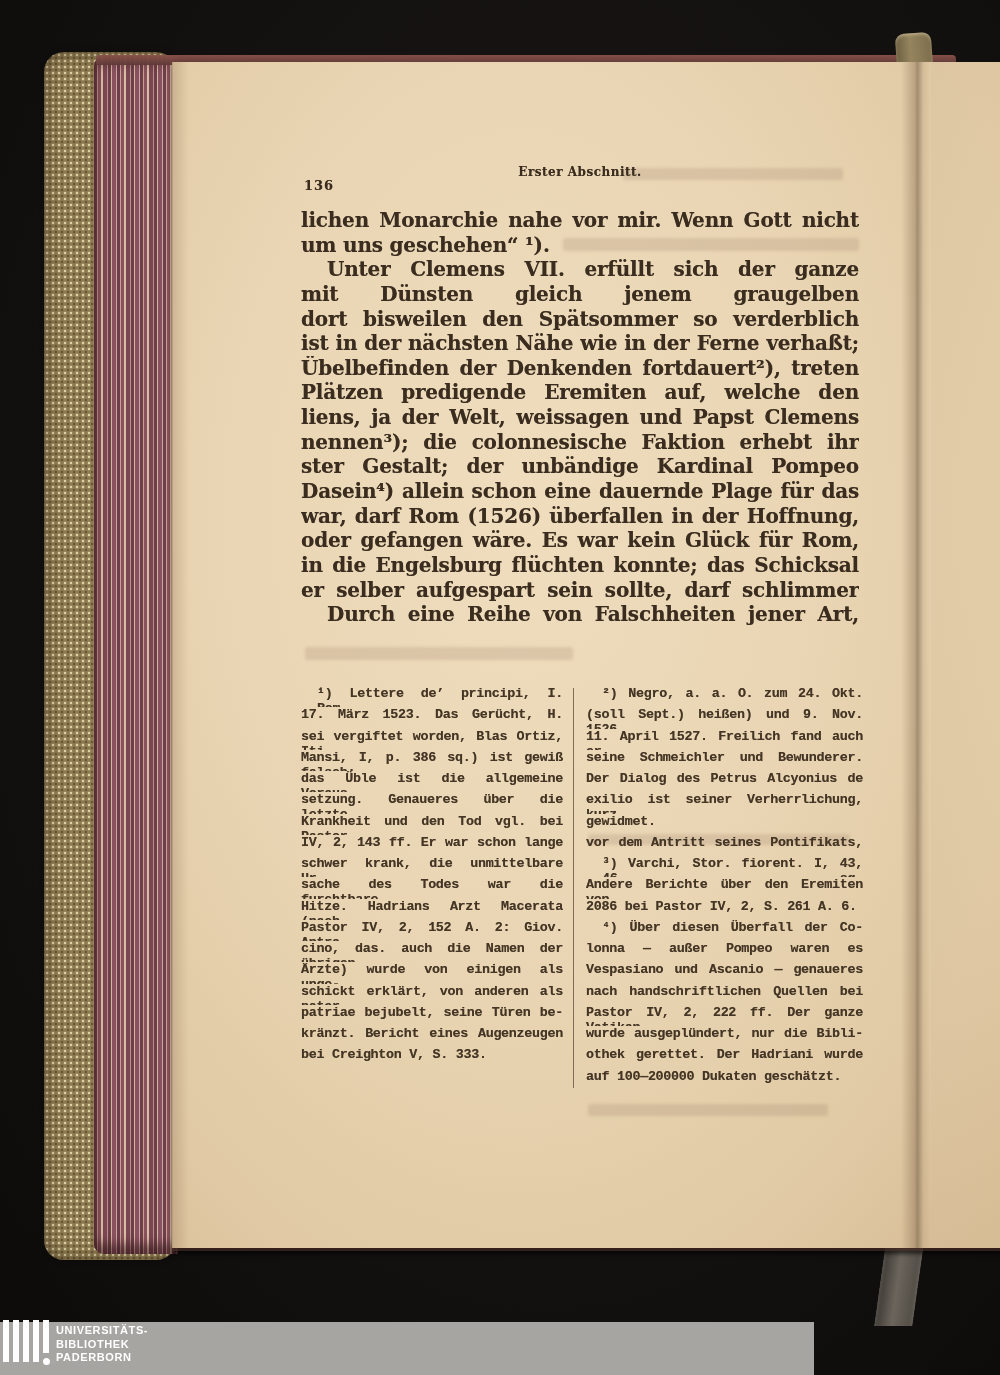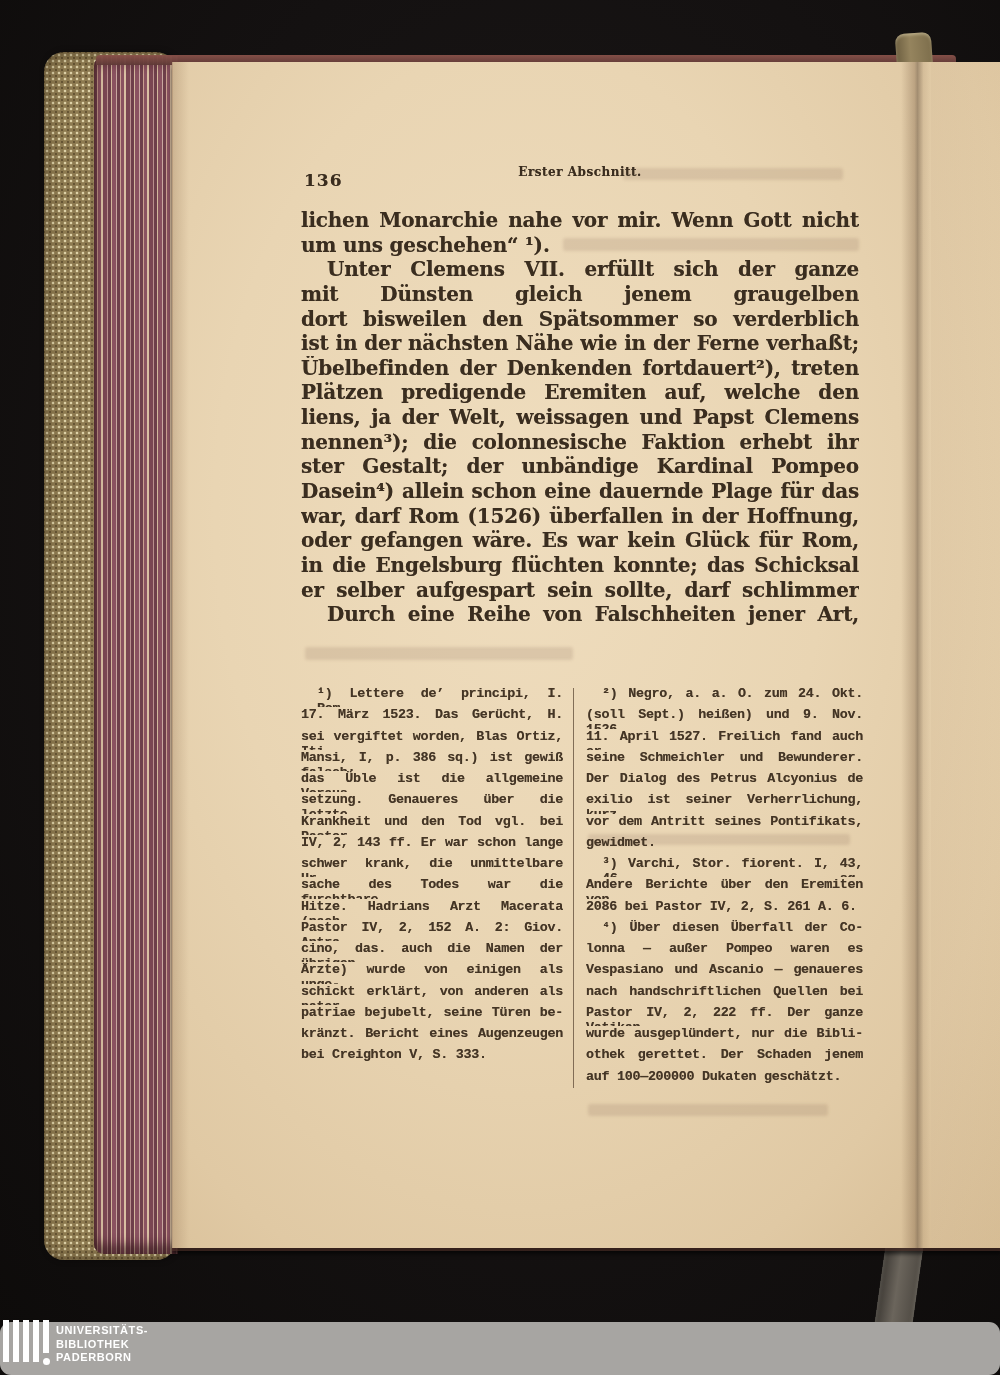--- a/index.html
+++ b/index.html
@@ -43,21 +43,21 @@
   .page::before{content:"";position:absolute;left:0;top:0;width:16px;height:100%;
          background:linear-gradient(90deg, rgba(120,85,55,.22), rgba(120,85,55,0));}
   .gutter{position:absolute;left:728px;top:0;width:30px;height:100%;
          background:linear-gradient(90deg, rgba(90,60,35,0) 0%, rgba(90,60,35,.28) 45%,
                     rgba(60,40,25,.38) 55%, rgba(120,90,60,.12) 75%, rgba(90,60,35,0) 100%);}
   .gutter-right-tint{position:absolute;left:758px;top:0;width:70px;height:100%;
          background:linear-gradient(90deg, rgba(210,185,150,.25), rgba(230,210,175,.05));}
 
   
   .print{color:#3a2d1f;text-shadow:0 0 .5px rgba(58,45,31,.55);}
-  .pagenum{position:absolute;left:131px;top:108px;font-size:17px;font-weight:700;letter-spacing:1px;}
+  .pagenum{position:absolute;left:131px;top:116px;font-size:13px;font-weight:700;letter-spacing:1px;}
   .runhead{position:absolute;left:128px;top:103px;width:558px;text-align:center;
            font-size:12px;font-weight:700;letter-spacing:.5px;}
   .bodyblock{position:absolute;left:128px;top:146px;width:558px;
            font-size:20px;font-weight:700;letter-spacing:-.2px;}
   .bodyblock .tline{height:24.65px;overflow:hidden;}
   .tline.just{text-align:justify;text-align-last:justify;}
   .tline.left{text-align:right;text-align-last:left;}
   .bodyblock .ind{padding-left:26px;}
 
   .footnotes{position:absolute;left:128px;top:624px;width:562px;height:406px;
@@ -72,21 +72,21 @@
   
   .ghost{position:absolute;background:rgba(125,92,72,.16);filter:blur(1.6px);border-radius:3px;}
 
   
   .ribbon-bottom{position:absolute;left:886px;top:1242px;width:38px;height:84px;z-index:3;
           background:linear-gradient(90deg,#3e3a35,#6b655c 45%,#504b44);
           transform:skewX(-8deg);transform-origin:top center;
           box-shadow:inset 0 3px 4px rgba(255,255,240,.25);}
 
   
-  .footer-band{position:absolute;left:0;top:1322px;width:1000px;height:53px;background:#a7a5a2;z-index:6;border-radius:11px;}
+  .footer-band{position:absolute;left:0;top:1322px;width:814px;height:53px;background:#a7a5a2;z-index:6;}
   .logo-bars{position:absolute;left:3px;top:-2px;height:48px;}
   .bar{position:absolute;top:0;width:6px;height:42px;background:#fff;}
   .bar.b5{height:33px;}
   .dot{position:absolute;width:7px;height:7px;border-radius:50%;background:#fff;left:40px;top:38px;}
   .logo-text{position:absolute;left:56px;top:2px;color:#fff;
           font-family:"Liberation Sans","DejaVu Sans",sans-serif;
           font-size:11px;font-weight:700;line-height:13.5px;letter-spacing:.6px;}
 </style>
 </head>
 <body>
@@ -153,32 +153,32 @@
           <div class="tline left">bei Creighton V, S. 333.</div>
         </div>
       <div class="fndivider"></div>
       <div class="fncol fn-right" id="fn-right">
           <div class="tline just ind">²) Negro, a. a. O. zum 24. Okt.</div>
           <div class="tline just">(soll Sept.) heißen) und 9. Nov. 1526,</div>
           <div class="tline just">11. April 1527.  Freilich fand auch er</div>
           <div class="tline just">seine Schmeichler und Bewunderer.</div>
           <div class="tline just">Der Dialog des Petrus Alcyonius de</div>
           <div class="tline just">exilio ist seiner Verherrlichung, kurz</div>
+          <div class="tline left">gewidmet.</div>
           <div class="tline just">vor dem Antritt seines Pontifikats,</div>
-          <div class="tline left">gewidmet.</div>
           <div class="tline just ind">³) Varchi, Stor. fiorent. I, 43, 46 sq.</div>
           <div class="tline just">Andere Berichte über den Eremiten von</div>
           <div class="tline left">2086 bei Pastor IV, 2, S. 261 A. 6.</div>
           <div class="tline just ind">⁴) Über diesen Überfall der Co-</div>
           <div class="tline just">lonna — außer Pompeo waren es</div>
           <div class="tline just">Vespasiano und Ascanio — genaueres</div>
           <div class="tline just">nach handschriftlichen Quellen bei</div>
           <div class="tline just">Pastor IV, 2, 222 ff. Der ganze Vatikan</div>
           <div class="tline just">wurde ausgeplündert, nur die Bibli-</div>
-          <div class="tline just">othek gerettet.  Der Schaden jenem</div>
+          <div class="tline just">othek gerettet.  Der Hadriani wurde</div>
           <div class="tline left">auf 100—200000 Dukaten geschätzt.</div>
         </div>
     </div>
   </div>
 
   <div class="ribbon-bottom"></div>
 
   <div class="footer-band">
     <div class="logo-bars">
       <div class="bar" style="left:0"></div>

